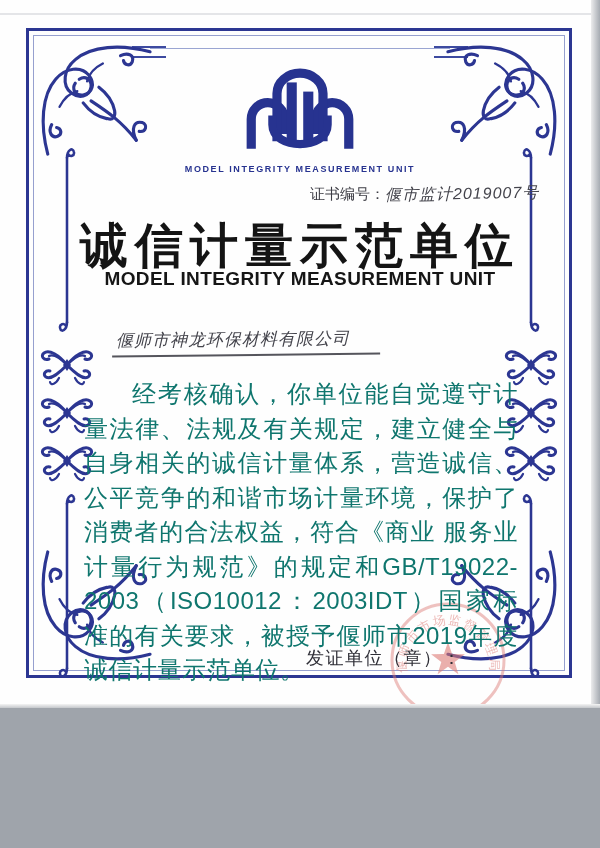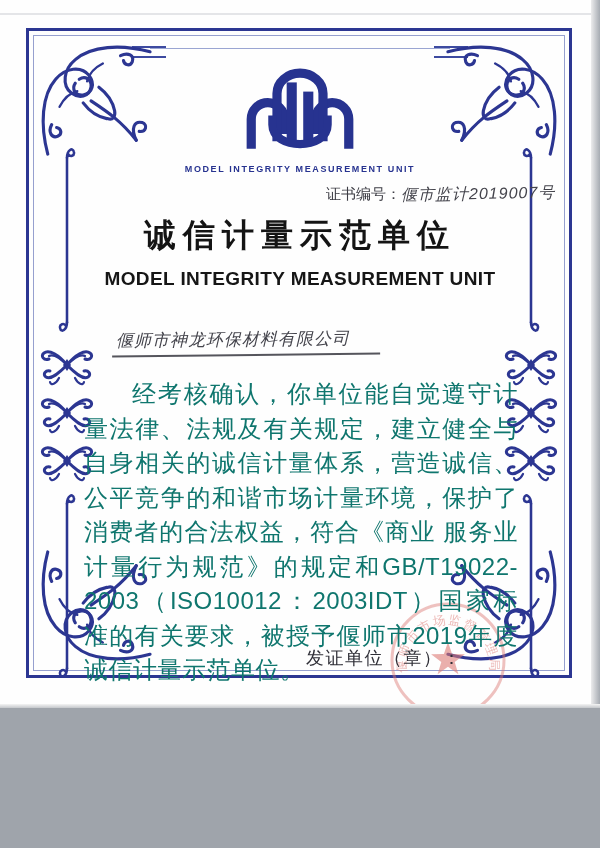--- a/index.html
+++ b/index.html
@@ -41,26 +41,26 @@
     display:flex;flex-direction:column;align-items:center;}
   .side-col.left{left:38px;} .side-col.right{right:40px;}
   .butterflies{display:flex;flex-direction:column;gap:2px;margin:4px 0;}
 
   
   .logo-block{position:absolute;top:64px;left:0;width:600px;text-align:center;z-index:5;}
   .logo-mark{display:inline-block;}
   .logo-caption{margin-top:4px;font-size:9px;font-weight:bold;letter-spacing:1.6px;color:#273390;}
 
   .cert-no{position:absolute;top:184px;left:310px;width:240px;z-index:5;
-    font-size:15px;color:#3c3c44;white-space:nowrap;margin-left:16px;}
+    font-size:15px;color:#3c3c44;white-space:nowrap;}
   .handwriting{font-style:italic;color:#44444c;}
   .cert-no .handwriting{display:inline-block;transform:rotate(-1deg);font-size:16px;letter-spacing:1px;}
 
   .title-zh{position:absolute;top:214px;left:0;width:600px;text-align:center;z-index:5;
-    font-family:"Liberation Serif", serif;font-weight:bold;font-size:32px;
+    font-family:"Liberation Serif", serif;font-weight:bold;font-size:48px;
     letter-spacing:7px;color:#141414;}
   .title-en{position:absolute;top:268px;left:0;width:600px;text-align:center;z-index:5;
     font-weight:800;font-size:19px;letter-spacing:0.4px;color:#161616;}
 
   .awardee{position:absolute;top:328px;left:112px;z-index:5;
     min-width:258px;padding:0 6px 3px 4px;border-bottom:2px solid #55555c;
     font-size:17px;letter-spacing:1px;transform:rotate(-0.6deg);}
 
   .body-text{position:absolute;top:377px;left:84px;width:434px;z-index:5;
     font-size:24px;line-height:34.5px;letter-spacing:0.5px;color:#0f766e;

